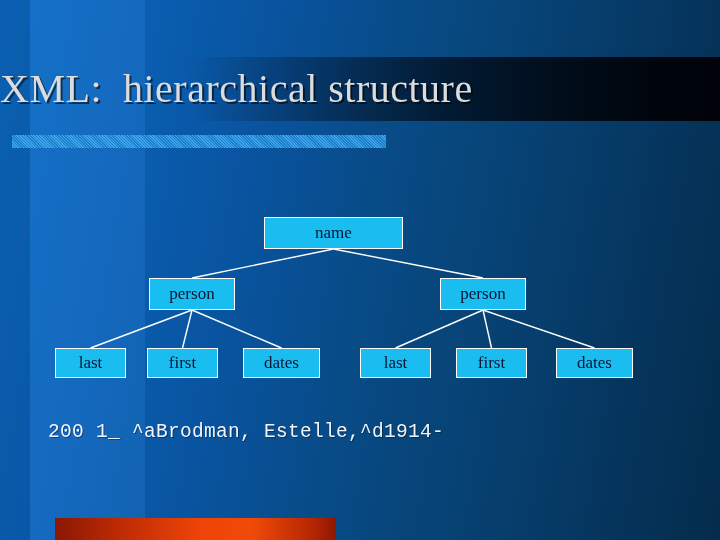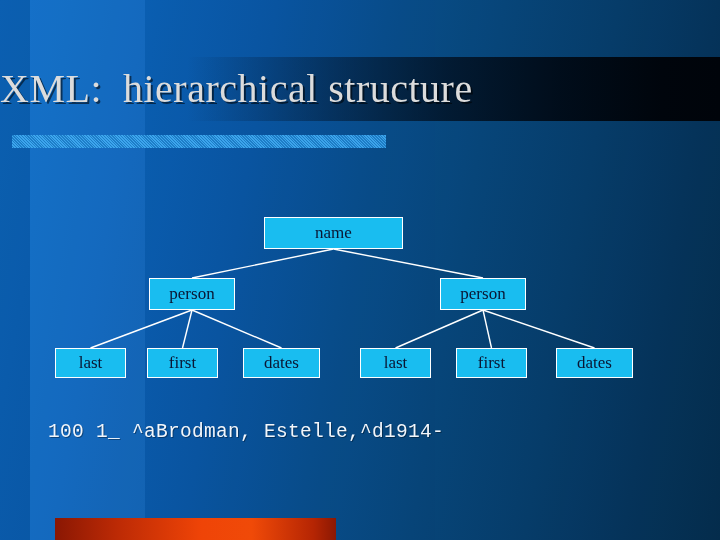--- a/index.html
+++ b/index.html
@@ -137,18 +137,18 @@
       </div>
       <div class="node" style="left: 456px; top: 304px; width: 71px; height: 30px;">
         <span>first</span>
       </div>
       <div class="node" style="left: 556px; top: 304px; width: 77px; height: 30px;">
         <span>dates</span>
       </div>
     </div>
 
   <div class="marc">
-    <div>100 1_ ^aBrodman, Estelle,^d1914-</div>
+    <div>200 1_ ^aBrodman, Estelle,^d1914-</div>
     
   </div>
 
   <div class="bottom-bar"></div>
 </div>
 
 </body></html>

